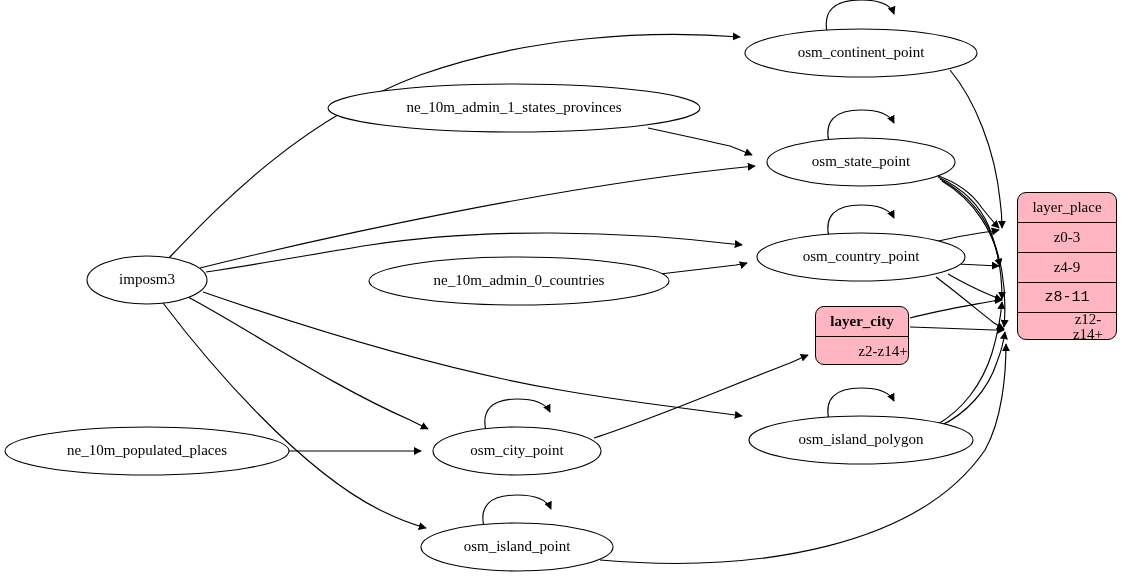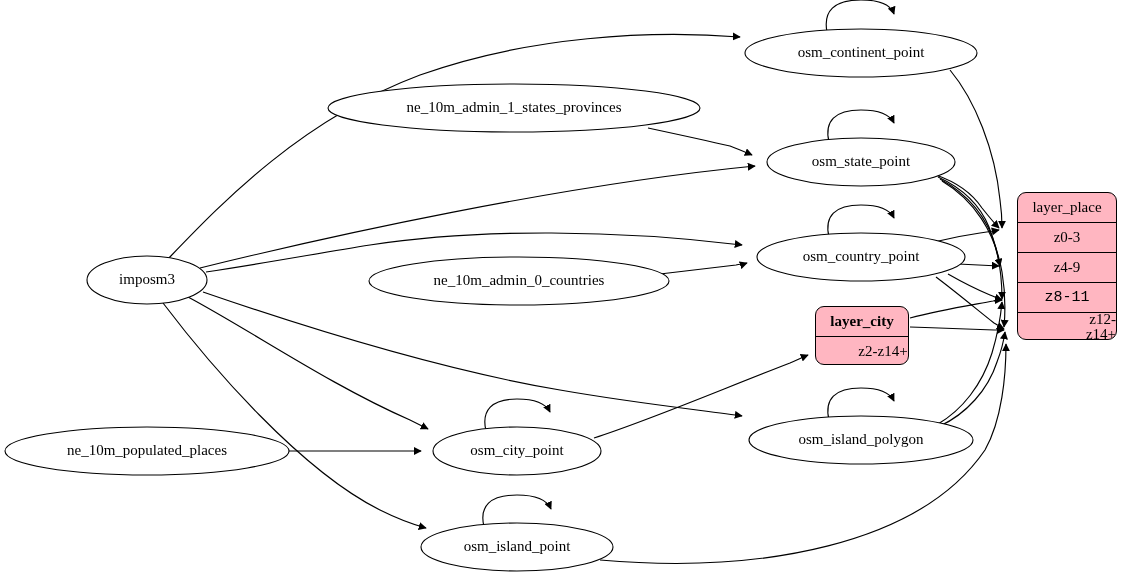--- a/index.html
+++ b/index.html
@@ -44,21 +44,21 @@
     background: #ffb6c1;
     border: 1.2px solid #000000;
     border-radius: 9px;
     box-sizing: border-box;
     overflow: hidden;
   }
   .record-row {
     font-family: "Liberation Serif", "DejaVu Serif", serif;
     font-size: 15px;
     color: #000000;
-    text-align: right;
+    text-align: center;
     line-height: 1;
     display: flex;
     align-items: center;
     justify-content: center;
     border-bottom: 1.2px solid #000000;
     box-sizing: border-box;
   }
   .record-row:last-child {
     border-bottom: none;
     padding-left: 42px;

